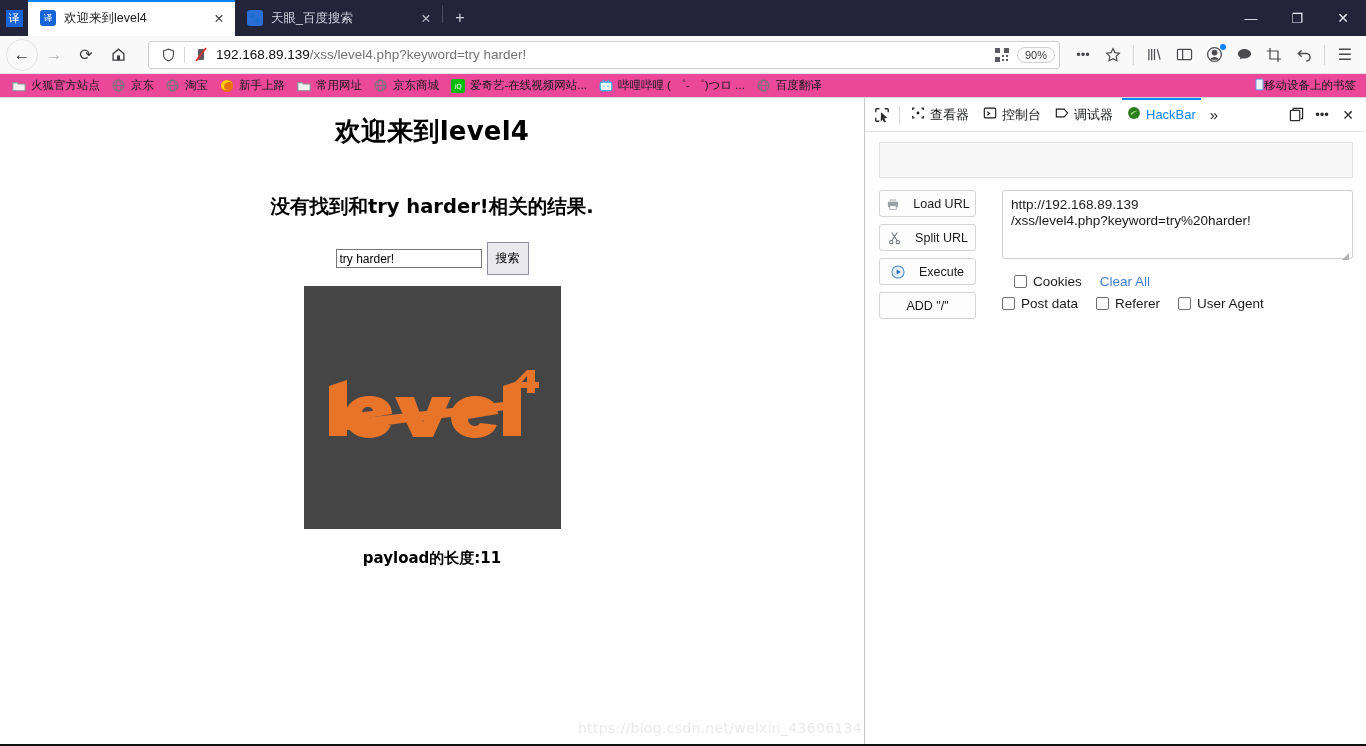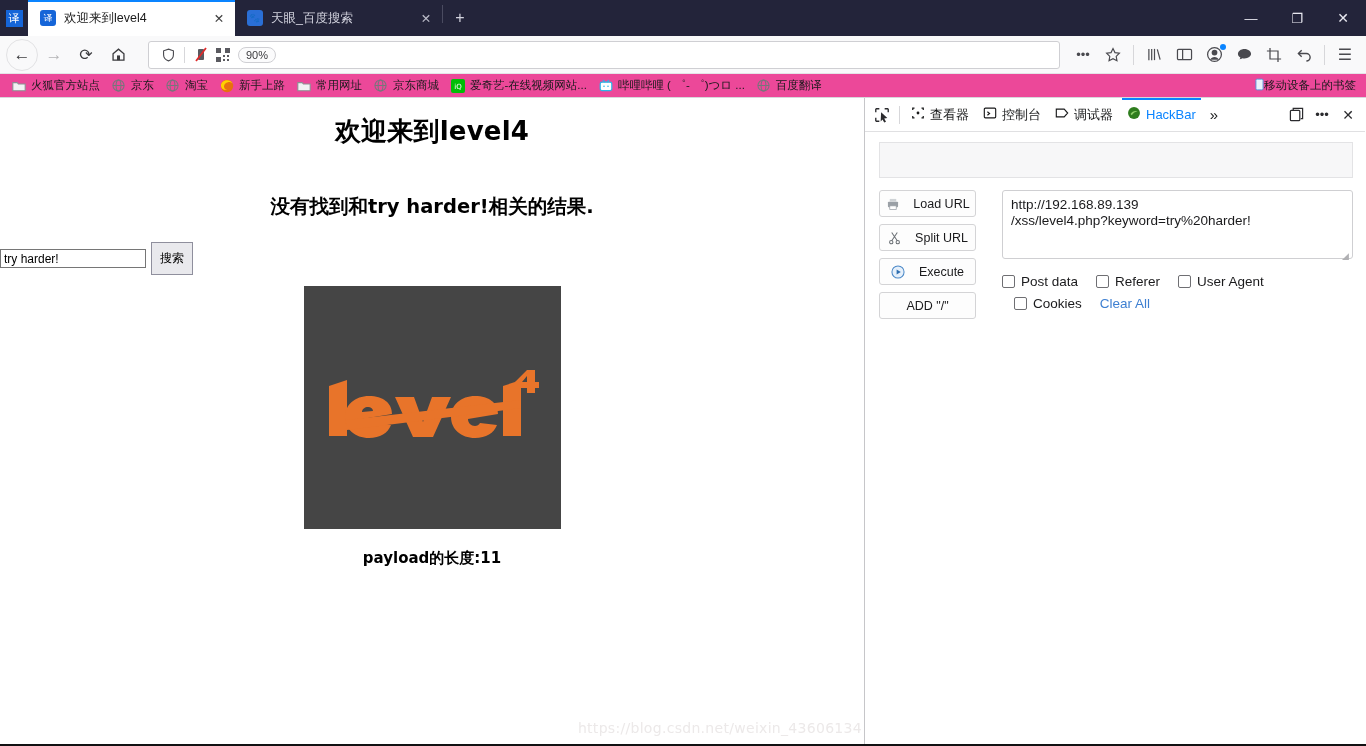--- a/index.html
+++ b/index.html
@@ -125,21 +125,21 @@
   #page-inner { text-align: center; padding-top: 16px; }
   #h1 {
     font-size: 26px; font-weight: bold; color: #000;
     font-family: "DejaVu Sans", sans-serif; letter-spacing: .2px;
   }
   #h2 {
     font-size: 19.5px; font-weight: bold; color: #000; margin-top: 44px;
     font-family: "DejaVu Sans", sans-serif;
   }
   #searchrow {
-    margin-top: 22px; display: flex; justify-content: flex-start;
+    margin-top: 22px; display: flex; justify-content: center;
     align-items: center; gap: 5px;
   }
   #kwinput {
     width: 146px; height: 19px; border: 1px solid #767676; background: #fff;
     font-size: 12px; padding: 0 3px; color: #000;
     font-family: "Liberation Sans", sans-serif;
   }
   #searchbtn {
     height: 33px; padding: 0 8px; font-size: 12px; background: #e9e9ed;
     border: 1px solid #8f8f9d; color: #000;
@@ -268,20 +268,23 @@
       <svg width="13" height="14" viewBox="0 0 14 15" fill="none" stroke="#4a4a4f" stroke-width="1.2">
         <path d="M7 1.2 12.3 3v4.3C12.3 10.6 9.9 12.9 7 13.8 4.1 12.9 1.7 10.6 1.7 7.3V3z"></path>
       </svg>
     </span>
     <span class="ub-div"></span>
     <span class="ub-icon">
       <svg width="14" height="15" viewBox="0 0 14 15">
         <rect x="4" y="2" width="6" height="11" rx="1" fill="#5a5a60"></rect>
         <line x1="2" y1="14" x2="12" y2="1" stroke="#e02b2b" stroke-width="1.8"></line>
       </svg>
+    </span>
+    <span id="urltext">
+      <span>192.168.89.139</span><span class="dim">/xss/level4.php?keyword=try harder!</span>
     </span>
     <span class="ub-icon">
       <svg width="14" height="14" viewBox="0 0 14 14" fill="#5a5a60">
         <rect x="0" y="0" width="5" height="5"></rect>
           <rect x="9" y="0" width="5" height="5"></rect>
         <rect x="0" y="9" width="5" height="5"></rect>
           <rect x="7" y="7" width="2" height="2"></rect>
         <rect x="11" y="7" width="2" height="2"></rect>
           <rect x="7" y="11" width="2" height="2"></rect>
         <rect x="11" y="11" width="2" height="2"></rect>
@@ -575,33 +578,33 @@
         </div>
 
         <div id="hb-right">
           <div id="hb-url-wrap">
             <textarea id="hb-url" style="">http://192.168.89.139
 /xss/level4.php?keyword=try%20harder!</textarea>
             <span id="hb-grip">◢</span>
           </div>
 
           <div id="hb-checks">
+            <div class="cbrow" style="padding-left:12px;">
+              <span class="cb"></span>
+              <span class="lbl">Cookies</span>
+              <span class="clearall">Clear All</span>
+            </div>
             <div class="cbrow">
               <span class="cb"></span>
               <span class="lbl">Post data</span>
               <span class="cb"></span>
               <span class="lbl">Referer</span>
               <span class="cb"></span>
               <span class="lbl">User Agent</span>
             </div>
-            <div class="cbrow" style="padding-left:12px;">
-              <span class="cb"></span>
-              <span class="lbl">Cookies</span>
-              <span class="clearall">Clear All</span>
-            </div>
           </div>
         </div>
       </div>
     </div>
   </div>
 </div>
 
 <div id="taskbar">
   
   

